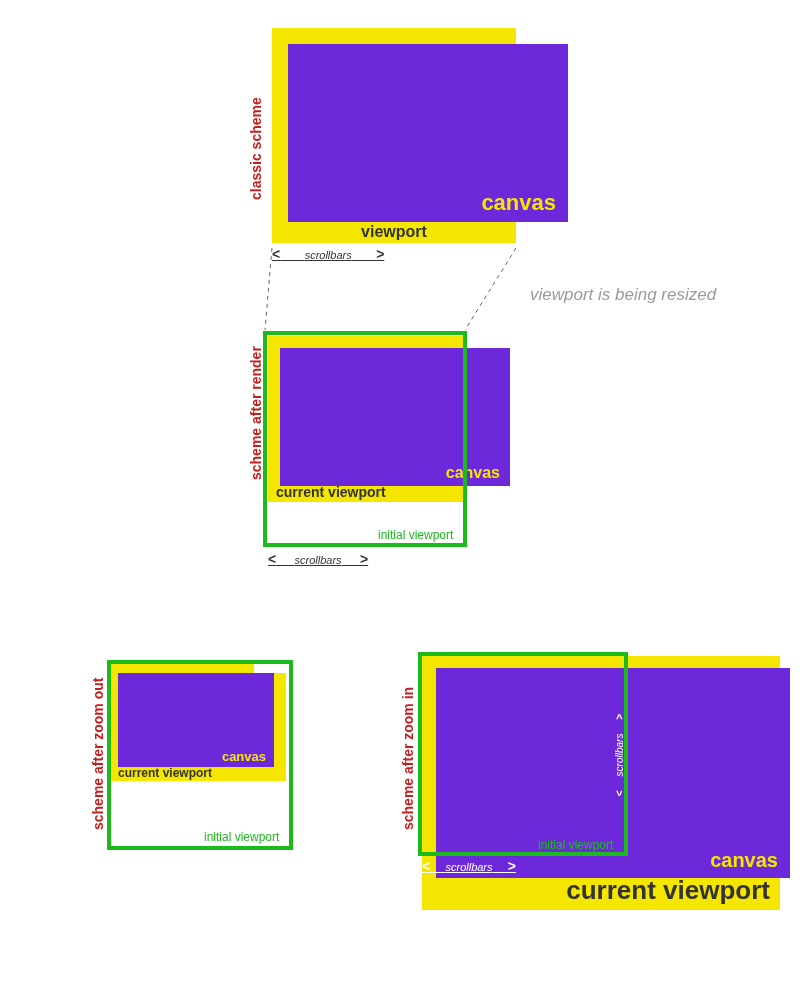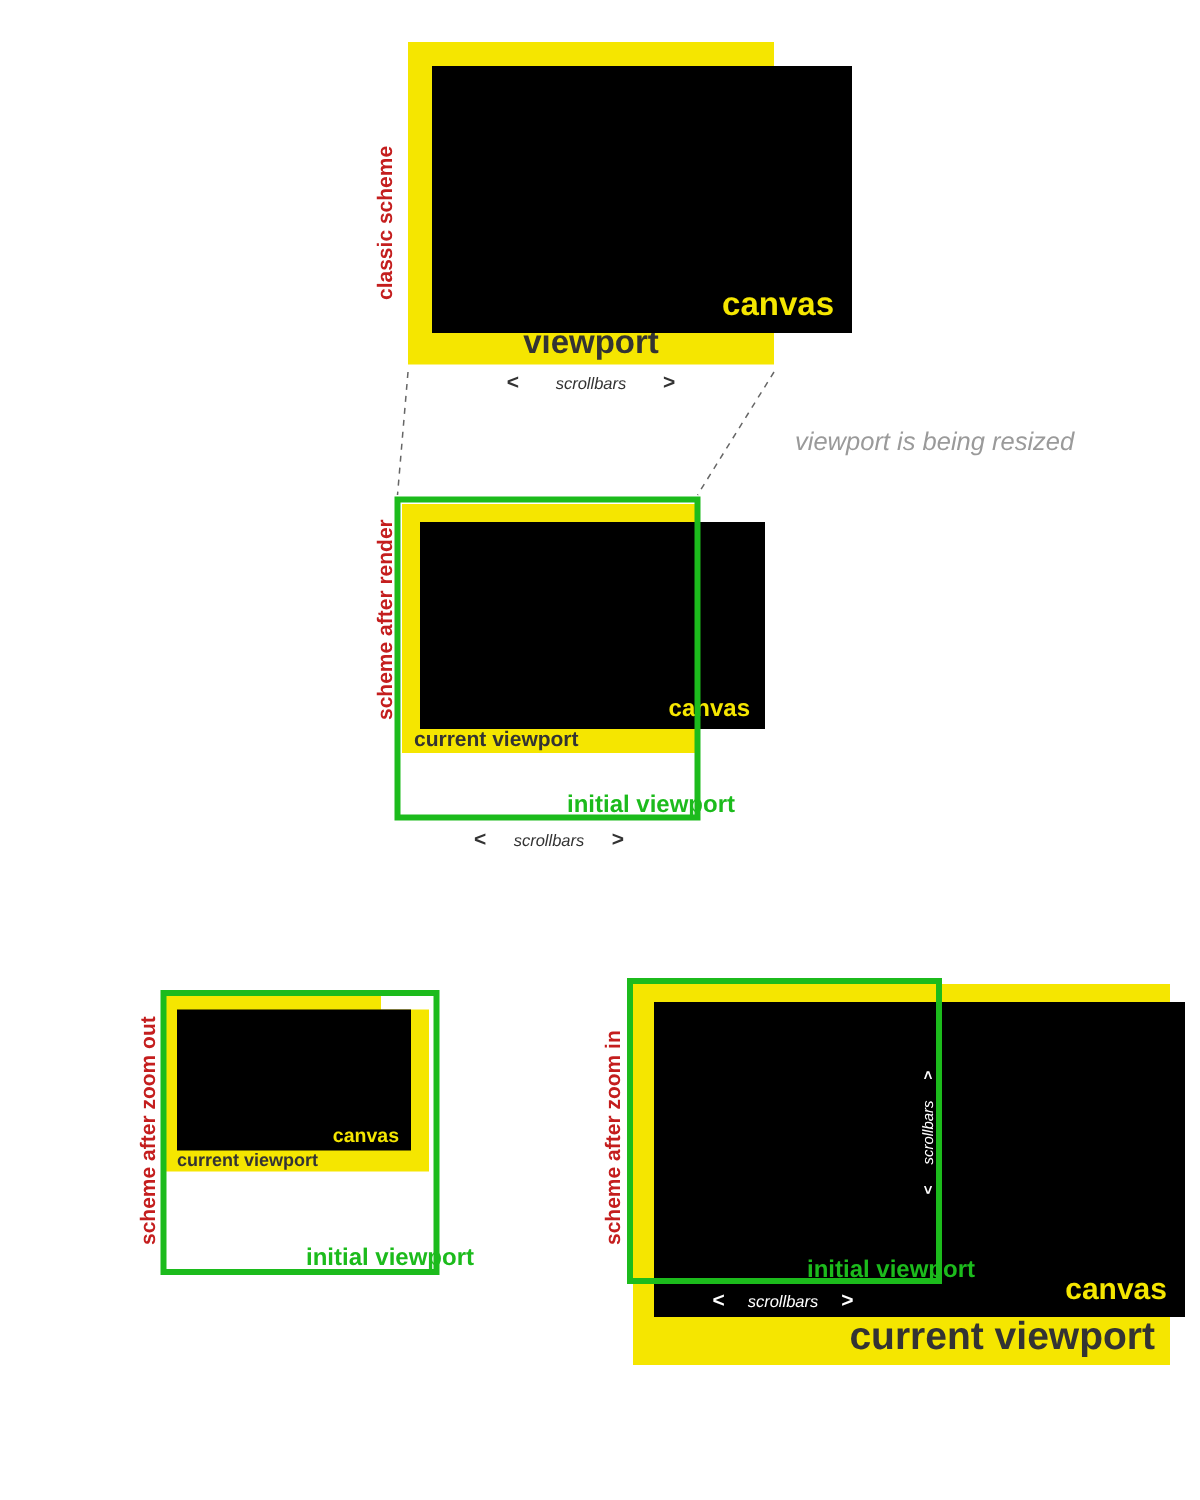--- a/index.html
+++ b/index.html
@@ -15,21 +15,21 @@
     position: absolute;
     transform: rotate(-90deg);
     transform-origin: 0 0;
     color: #c41e1e;
     font-weight: 600;
     font-size: 14px;
     white-space: nowrap;
   }
   .canvas-box {
     position: absolute;
-    background: #000000;
+    background: #6d28d9;
     color: #f5e600;
     font-weight: 600;
   }
   .viewport-box {
     position: absolute;
     background: #f5e600;
     color: #333333;
     font-weight: 600;
   }
   .initial-viewport {
@@ -39,21 +39,21 @@
   }
   .lbl {
     position: absolute;
     font-weight: 600;
   }
   .scroll-row {
     position: absolute;
     color: #333;
     font-size: 11px;
     font-style: italic;
-    text-align: center;
+    text-decoration: underline;
   }
   .scroll-row .chev { font-style: normal; font-weight: 700; font-size: 14px; }
   .scroll-col {
     position: absolute;
     color: #fff;
     font-size: 10px;
     font-style: italic;
     text-align: center;
     transform: rotate(-90deg);
     transform-origin: 0 0;
@@ -61,32 +61,32 @@
   .scroll-col .chev { font-style: normal; font-weight: 700; }
   .note {
     position: absolute;
     color: #9a9a9a;
     font-style: italic;
     font-size: 17px;
   }
   .green-lbl {
     position: absolute;
     color: #1cbb1c;
-    font-size: 16px;
-    font-weight: 700;
+    font-size: 12px;
+    font-weight: 400;
   }
   svg.dashes { position: absolute; }
 </style>
 </head>
 <body>
 
 <div class="vlabel" style="left:248px; top:200px;">classic scheme</div>
 
 <div class="viewport-box" style="left:272px; top:28px; width:244px; height:215px;">
-  <span class="lbl" style="left:0; right:0; bottom:2px; text-align:center; font-size:22px;">viewport</span>
+  <span class="lbl" style="left:0; right:0; bottom:2px; text-align:center; font-size:16px;">viewport</span>
 </div>
 
 <div class="canvas-box" style="left:288px; top:44px; width:280px; height:178px;">
   <span class="lbl" style="right:12px; bottom:6px; font-size:22px;">canvas</span>
 </div>
 
 <div class="scroll-row" style="left:272px; top:246px; width:244px;">
   <span class="chev">&lt;</span>
   &nbsp;&nbsp;&nbsp;&nbsp;&nbsp;&nbsp;
   <span>scrollbars</span>

